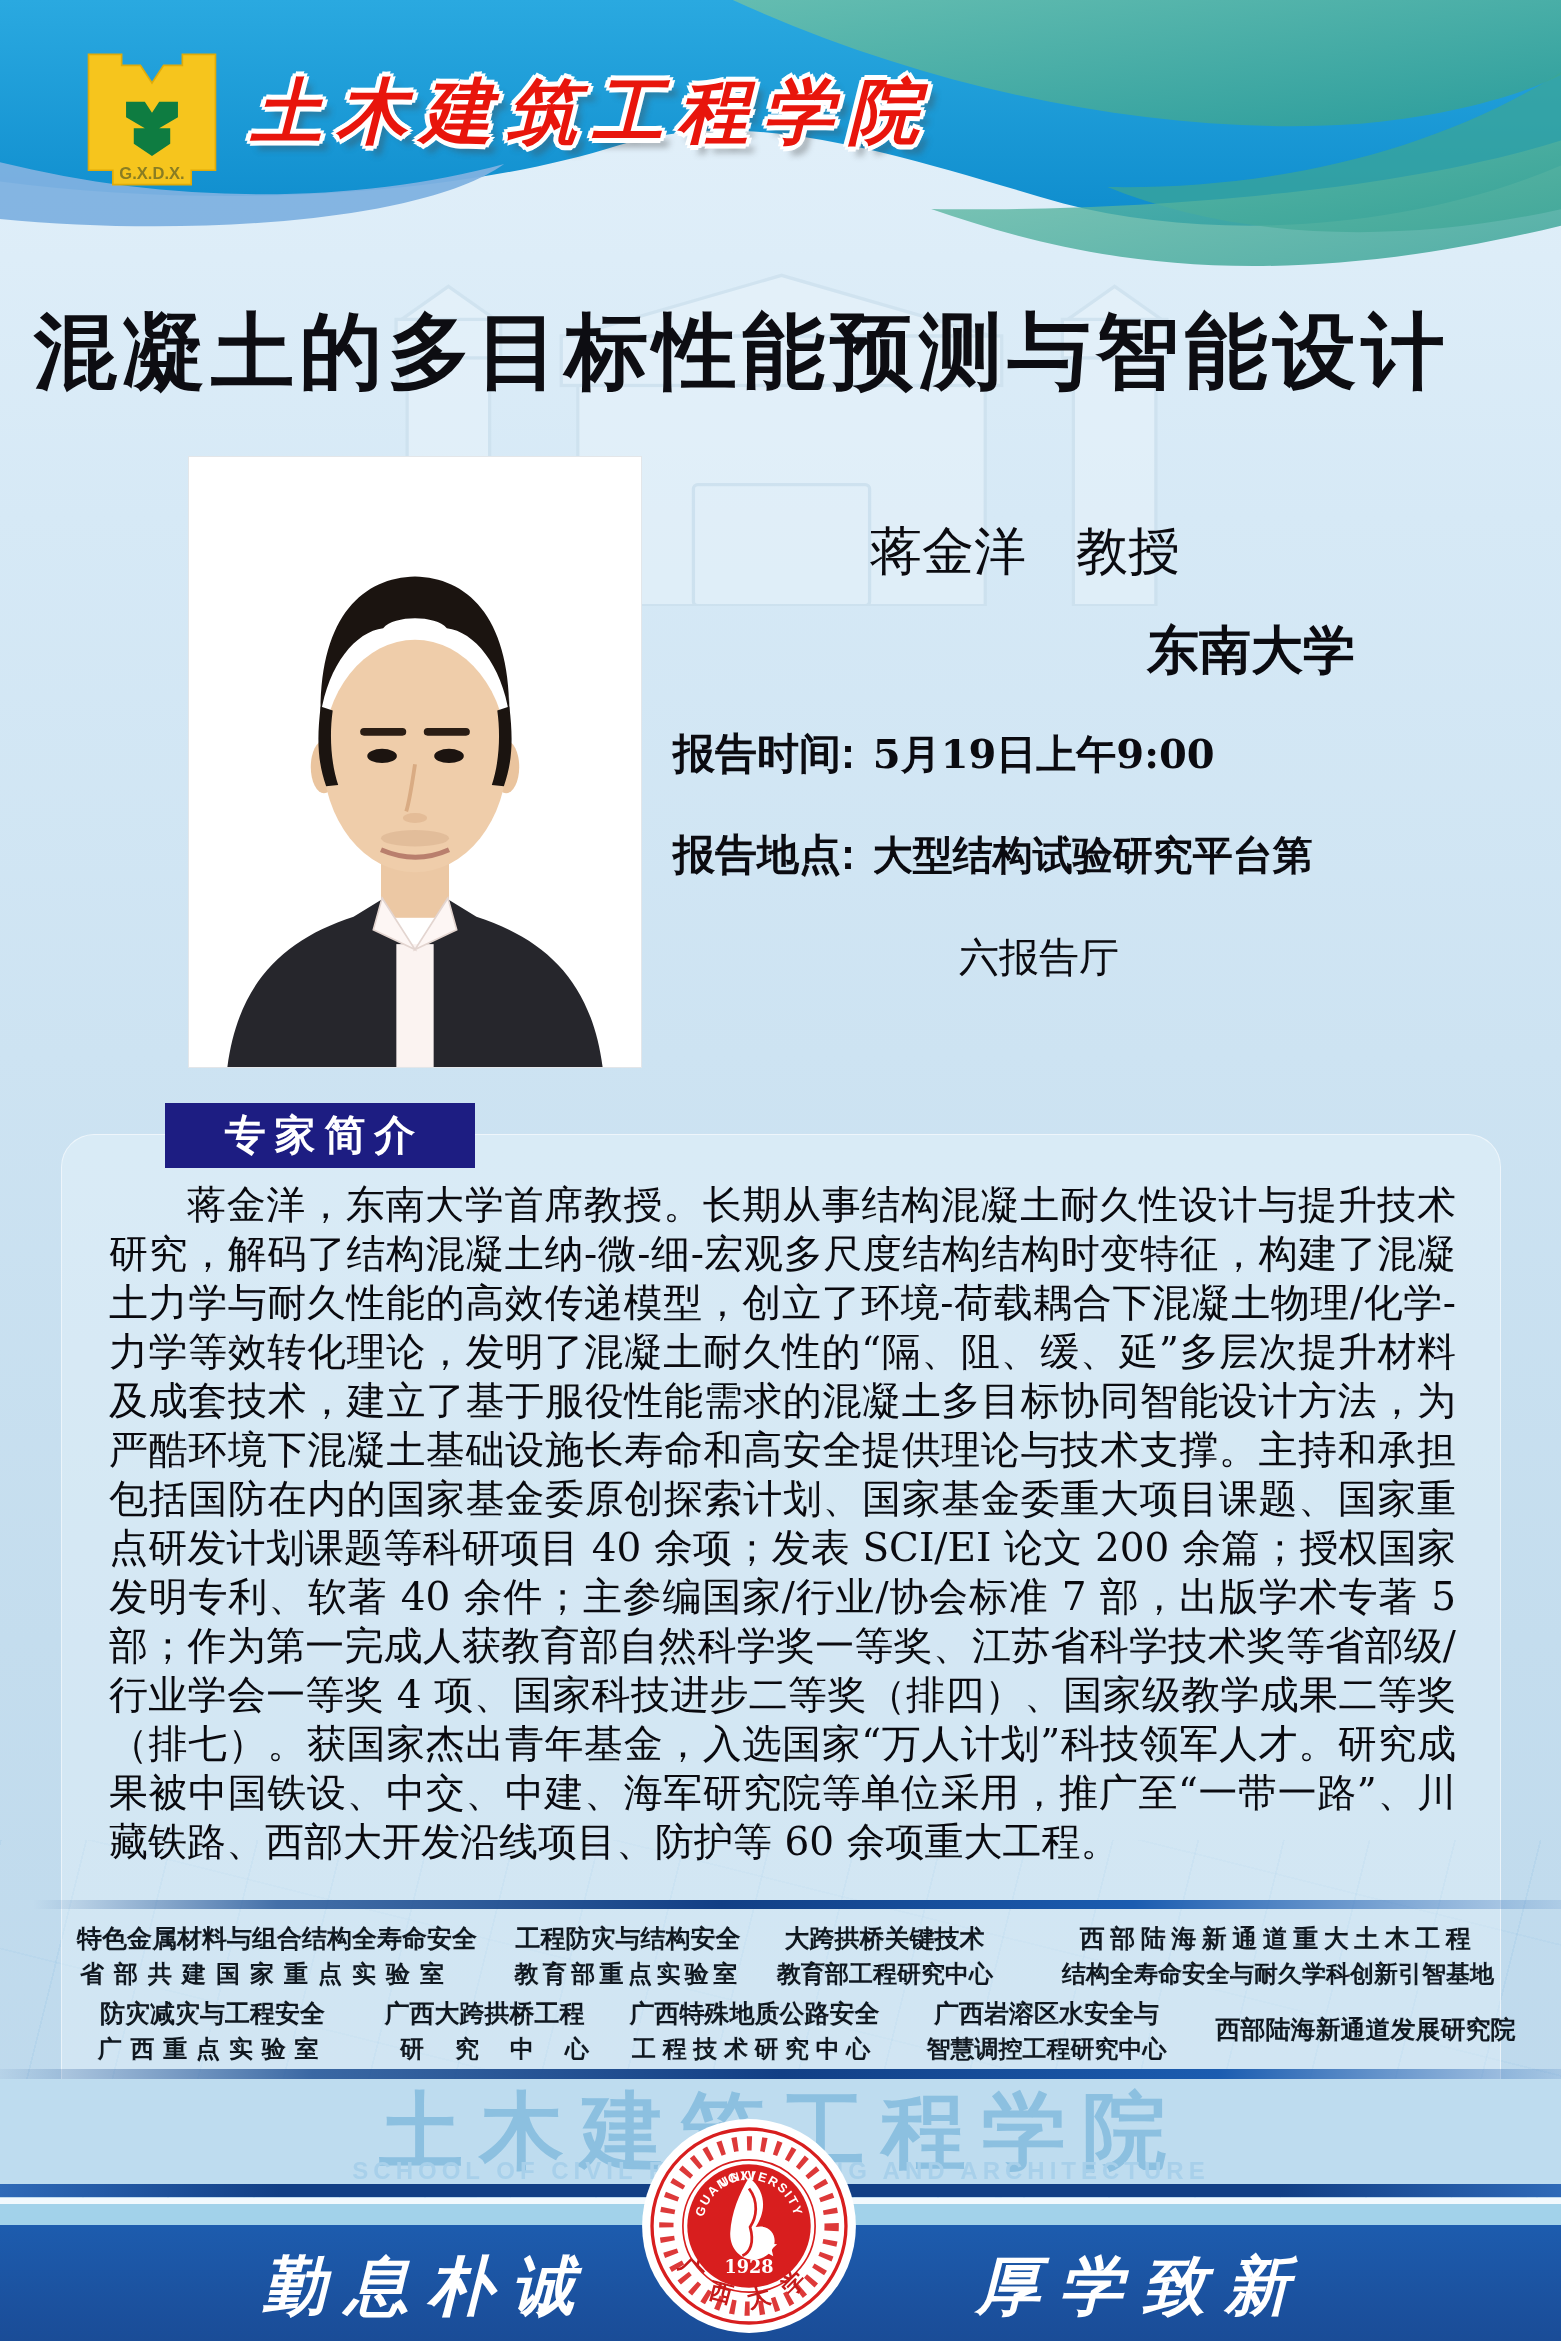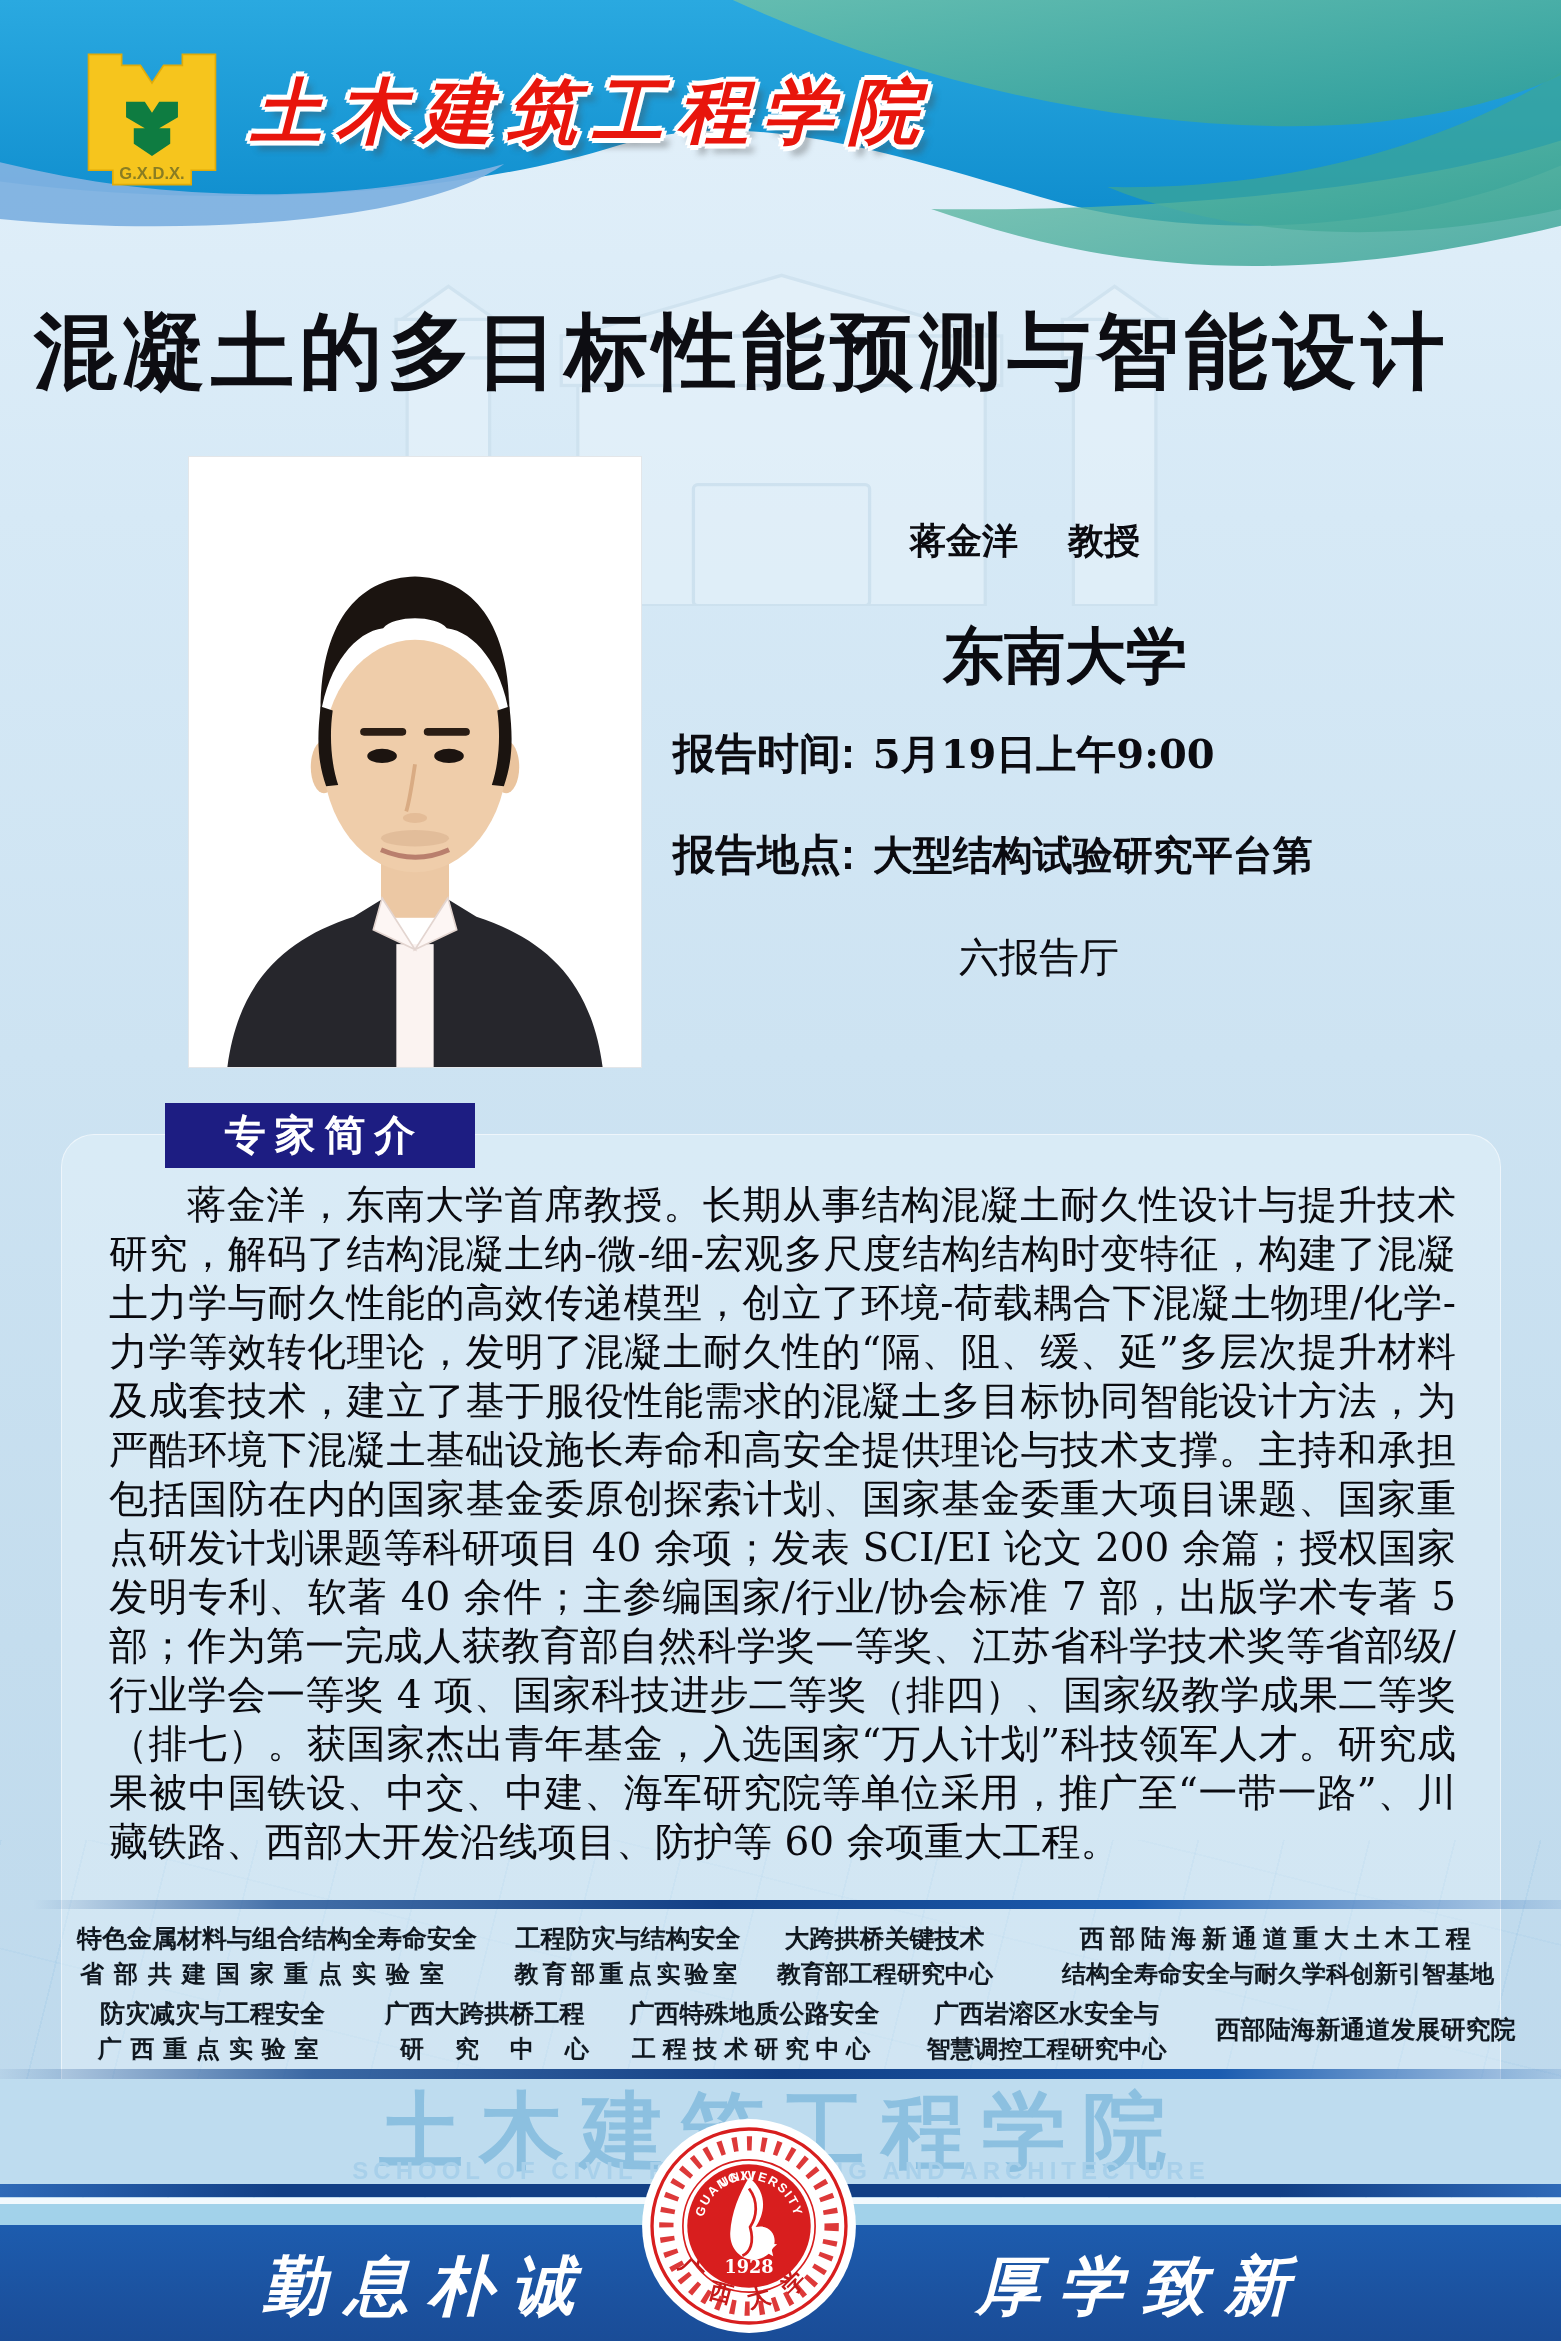--- a/index.html
+++ b/index.html
@@ -24,23 +24,23 @@
                repeating-linear-gradient(14deg,rgba(130,185,225,.10) 0 1.7px,transparent 1.7px 127px);}
 
   
   #lecture-title{left:0;top:297px;width:1484px;text-align:center;font-family:"DejaVu Serif",serif;
     font-size:83px;font-weight:900;color:#0d0d12;letter-spacing:5.5px;white-space:nowrap;}
 
   
   #photo{left:188px;top:456px;width:454px;height:612px;background:#fff;border:1.1px solid #e3e6e9;box-sizing:border-box;}
 
   
-  #name-line{left:700px;top:517px;width:650px;text-align:center;font-size:36px;font-weight:700;color:#0b0b10;white-space:nowrap;}
+  #name-line{left:700px;top:517px;width:650px;text-align:center;font-size:52px;font-weight:400;color:#0b0b10;white-space:nowrap;}
   #name-gap{display:inline-block;width:50px;}
-  #affiliation{left:740px;top:616px;width:650px;text-align:center;font-size:61px;font-weight:900;color:#0b0b10;}
+  #affiliation{left:705px;top:616px;width:650px;text-align:right;font-size:52px;font-weight:900;color:#0b0b10;}
   .info-row{white-space:nowrap;color:#0b0b10;}
   #time-row{left:673px;top:726px;}
   #venue-row{left:673px;top:827px;}
   .info-label{font-size:42px;font-weight:900;}
   .info-value{font-family:"DejaVu Serif",serif;font-size:40px;font-weight:700;margin-left:15.4px;}
   #venue-line2{left:673px;top:930px;padding-left:286px;font-family:"DejaVu Serif",serif;font-size:40px;color:#0b0b10;}
 
   
   #bio-panel{left:61px;top:1134px;width:1440px;height:1047px;border-radius:33px;
     background:rgba(244,251,255,.34);border:1.7px solid rgba(255,255,255,.55);box-sizing:border-box;}

